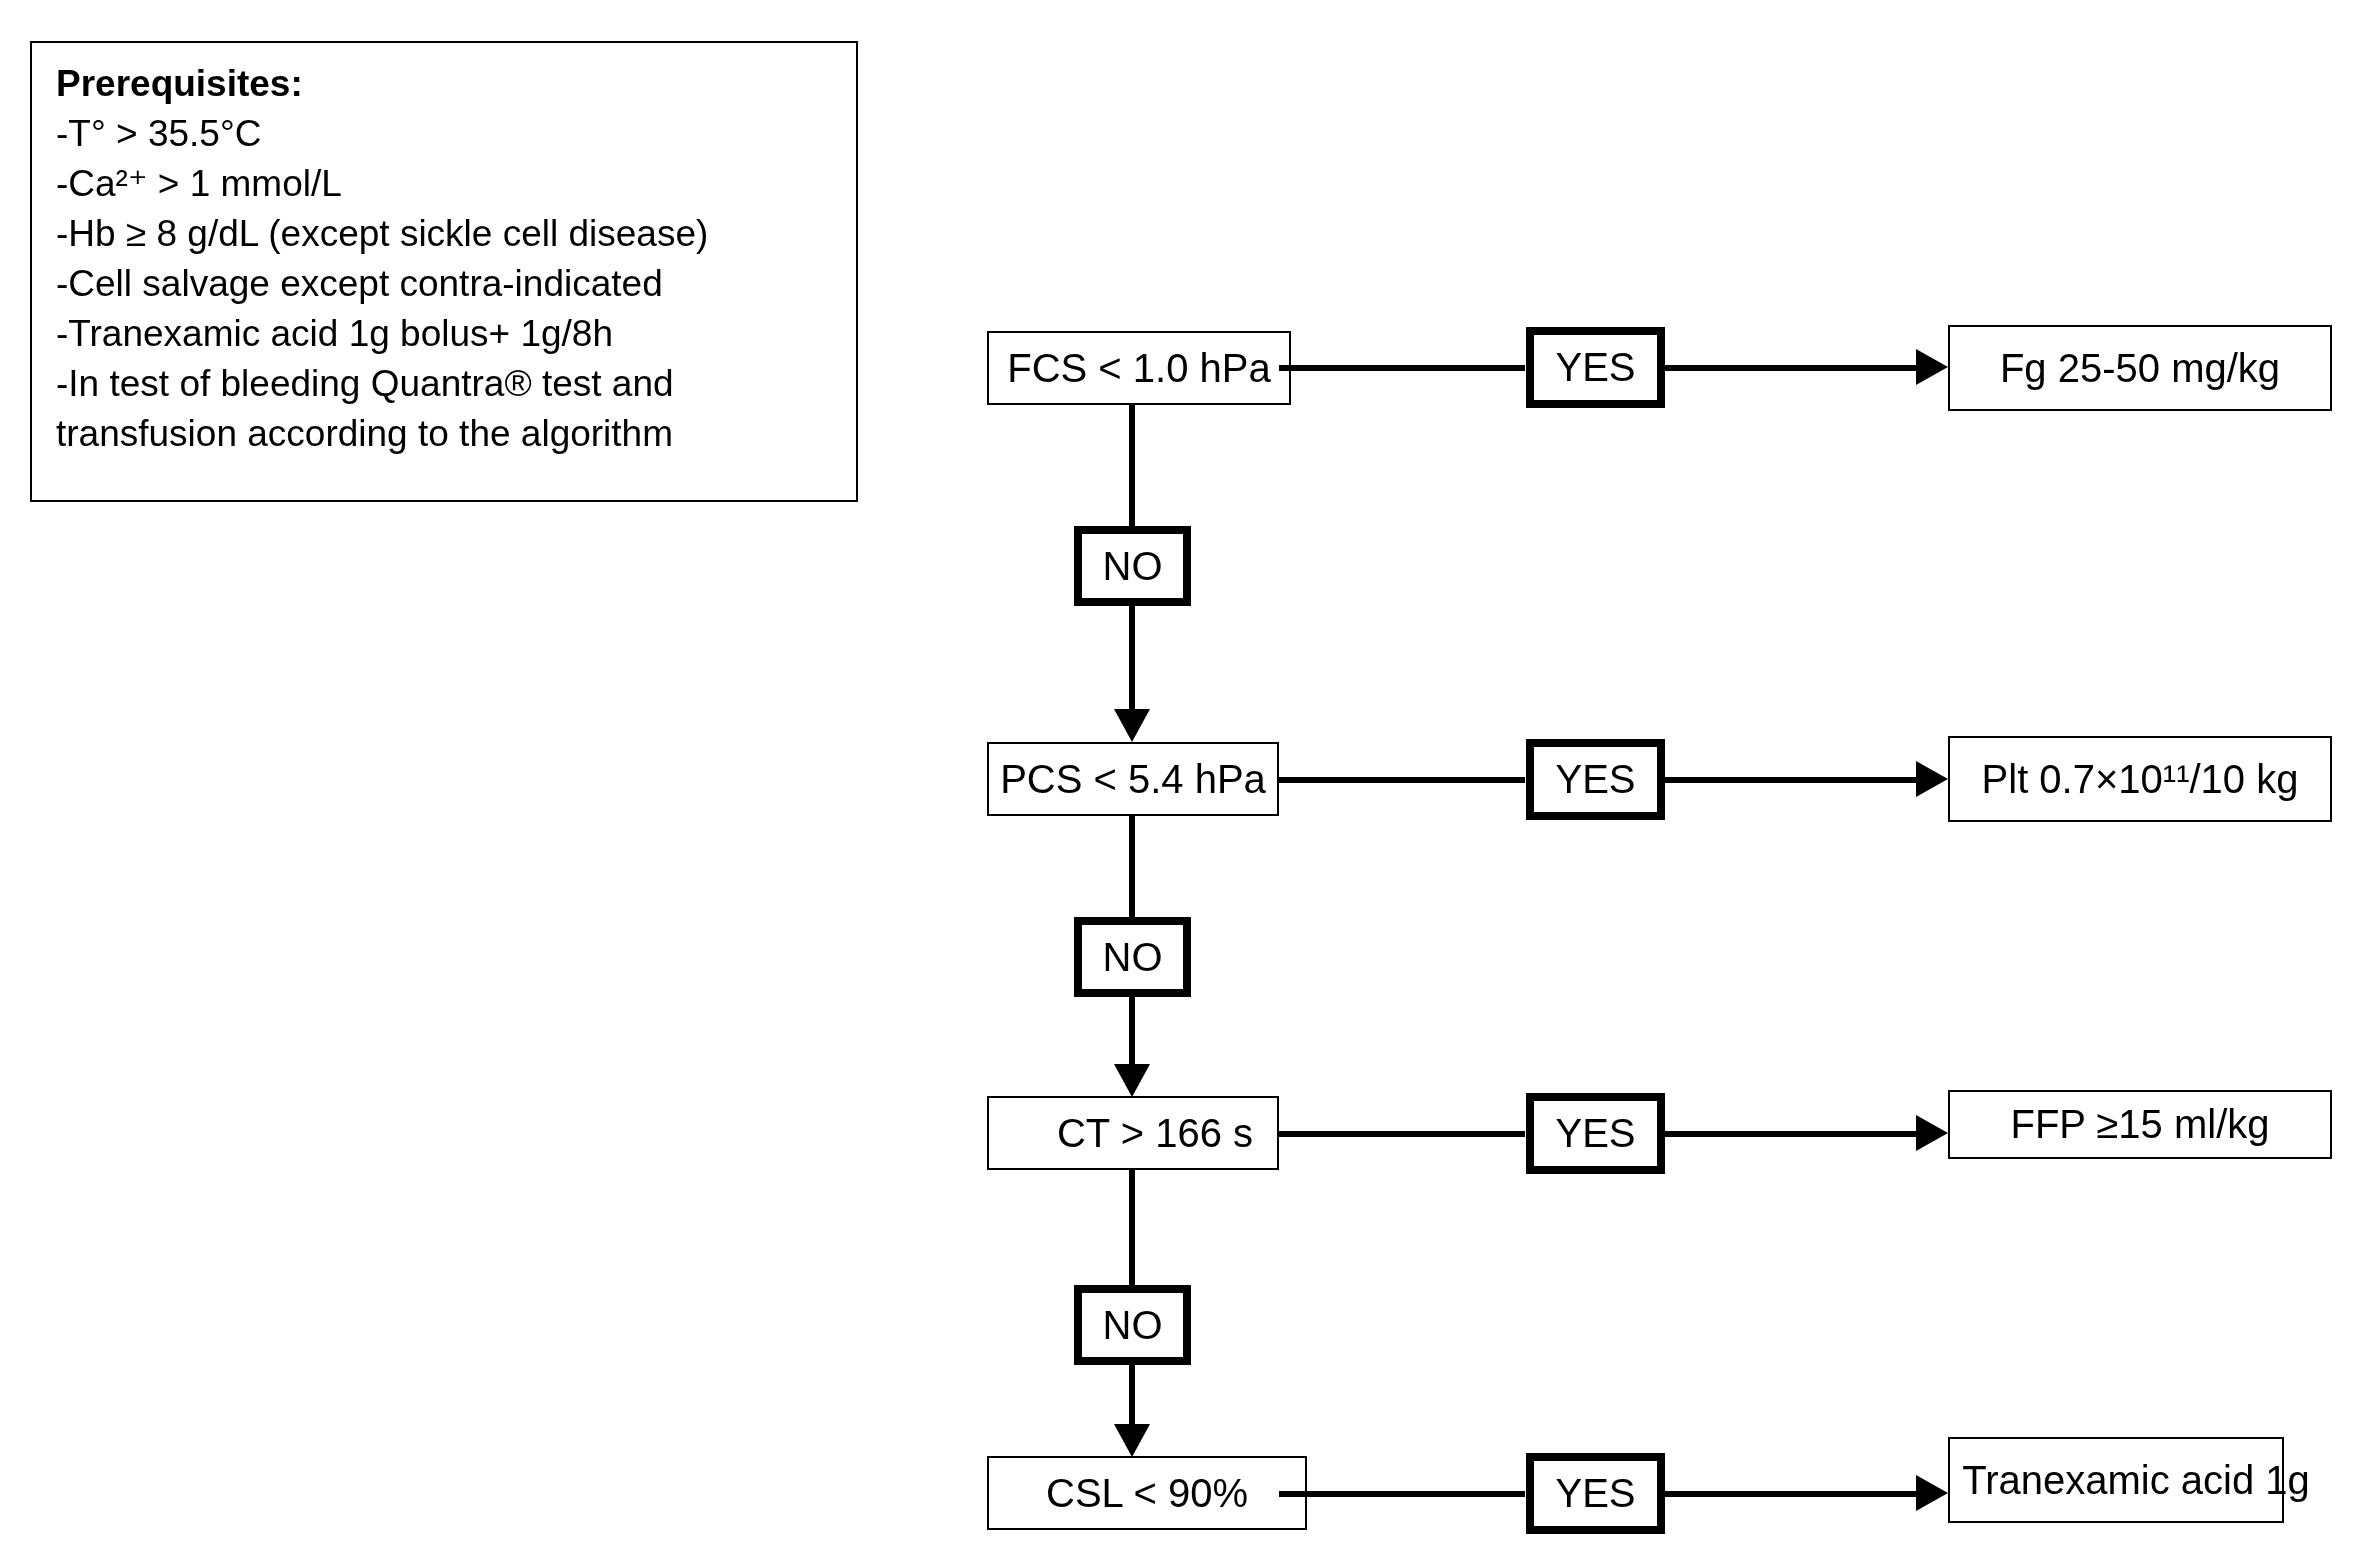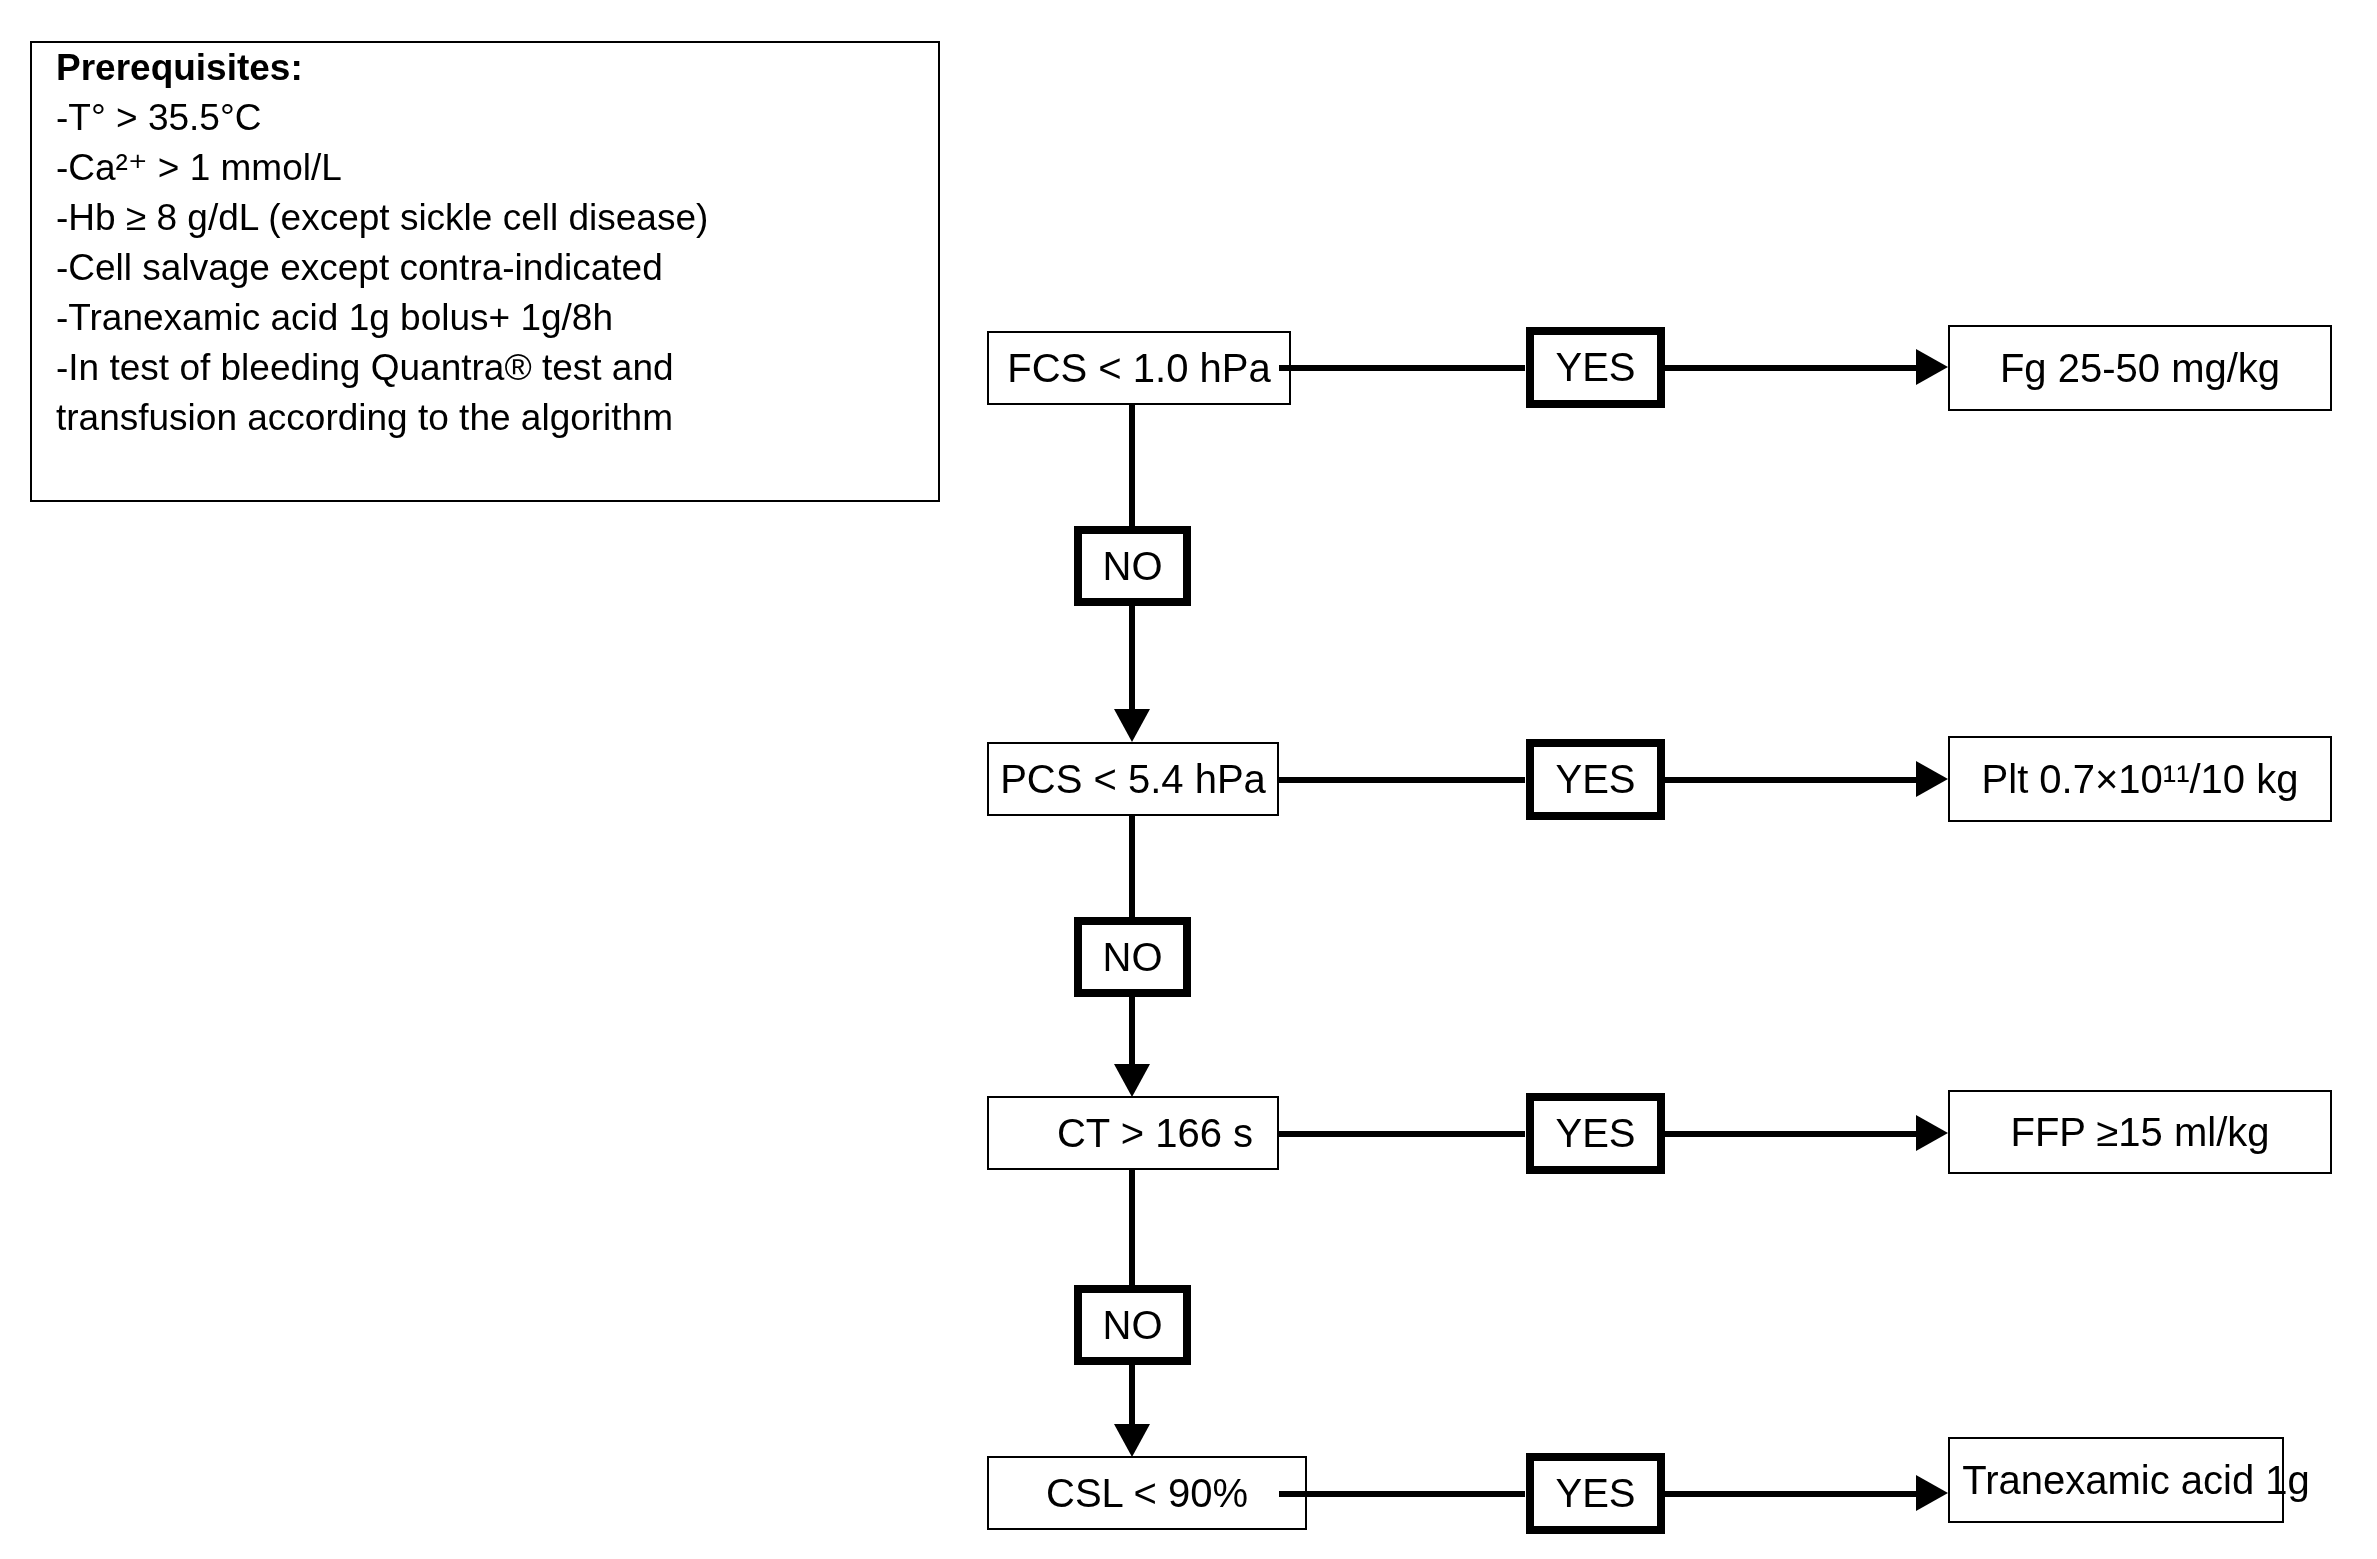--- a/index.html
+++ b/index.html
@@ -14,26 +14,26 @@
     background: #ffffff;
     font-family: "Liberation Sans", "DejaVu Sans", sans-serif;
     color: #000000;
     overflow: hidden;
   }
   
   .prereq {
     position: absolute;
     left: 30px;
     top: 41px;
-    width: 910px;
+    width: 828px;
     height: 461px;
     box-sizing: border-box;
     border: 2.7px solid #000;
     background: #fff;
-    padding: 0 24px;
+    padding: 16px 24px;
     font-size: 37px;
     line-height: 50px;
     white-space: nowrap;
   }
   .prereq-title { font-weight: bold; }
   
   .box {
     position: absolute;
     box-sizing: border-box;
     background: #fff;
@@ -107,21 +107,21 @@
   <div class="vline" style="left:1129px; top:815px; width:6px; height:103px;"></div>
   <div class="box badge" style="left:1074px; top:917px; width:117px; height:80px;">NO</div>
   <div class="vline" style="left:1129px; top:995px; width:6px; height:69px;"></div>
   <div class="arrow-down" style="left:1114px; top:1064px;"></div>
 
   <div class="box" style="left:987px; top:1096px; width:292px; height:74px;padding-left:44px;">CT &gt; 166 s</div>
   <div class="hline" style="left:1279px; top:1131px; width:246px; height:6px;"></div>
   <div class="box badge" style="left:1526px; top:1093px; width:139px; height:81px;">YES</div>
   <div class="hline" style="left:1665px; top:1131px; width:254px; height:6px;"></div>
   <div class="arrow-right" style="left:1916px; top:1115px;"></div>
-  <div class="box" style="left:1948px; top:1090px; width:384px; height:84px;">FFP ≥15 ml/kg</div>
+  <div class="box" style="left:1948px; top:1090px; width:384px; height:69px;">FFP ≥15 ml/kg</div>
 
   <div class="vline" style="left:1129px; top:1169px; width:6px; height:118px;"></div>
   <div class="box badge" style="left:1074px; top:1285px; width:117px; height:80px;">NO</div>
   <div class="vline" style="left:1129px; top:1364px; width:6px; height:60px;"></div>
   <div class="arrow-down" style="left:1114px; top:1424px;"></div>
 
   <div class="box" style="left:987px; top:1456px; width:320px; height:74px;">CSL &lt; 90%</div>
   <div class="hline" style="left:1279px; top:1491px; width:246px; height:6px;"></div>
   <div class="box badge" style="left:1526px; top:1453px; width:139px; height:81px;">YES</div>
   <div class="hline" style="left:1665px; top:1491px; width:254px; height:6px;"></div>

